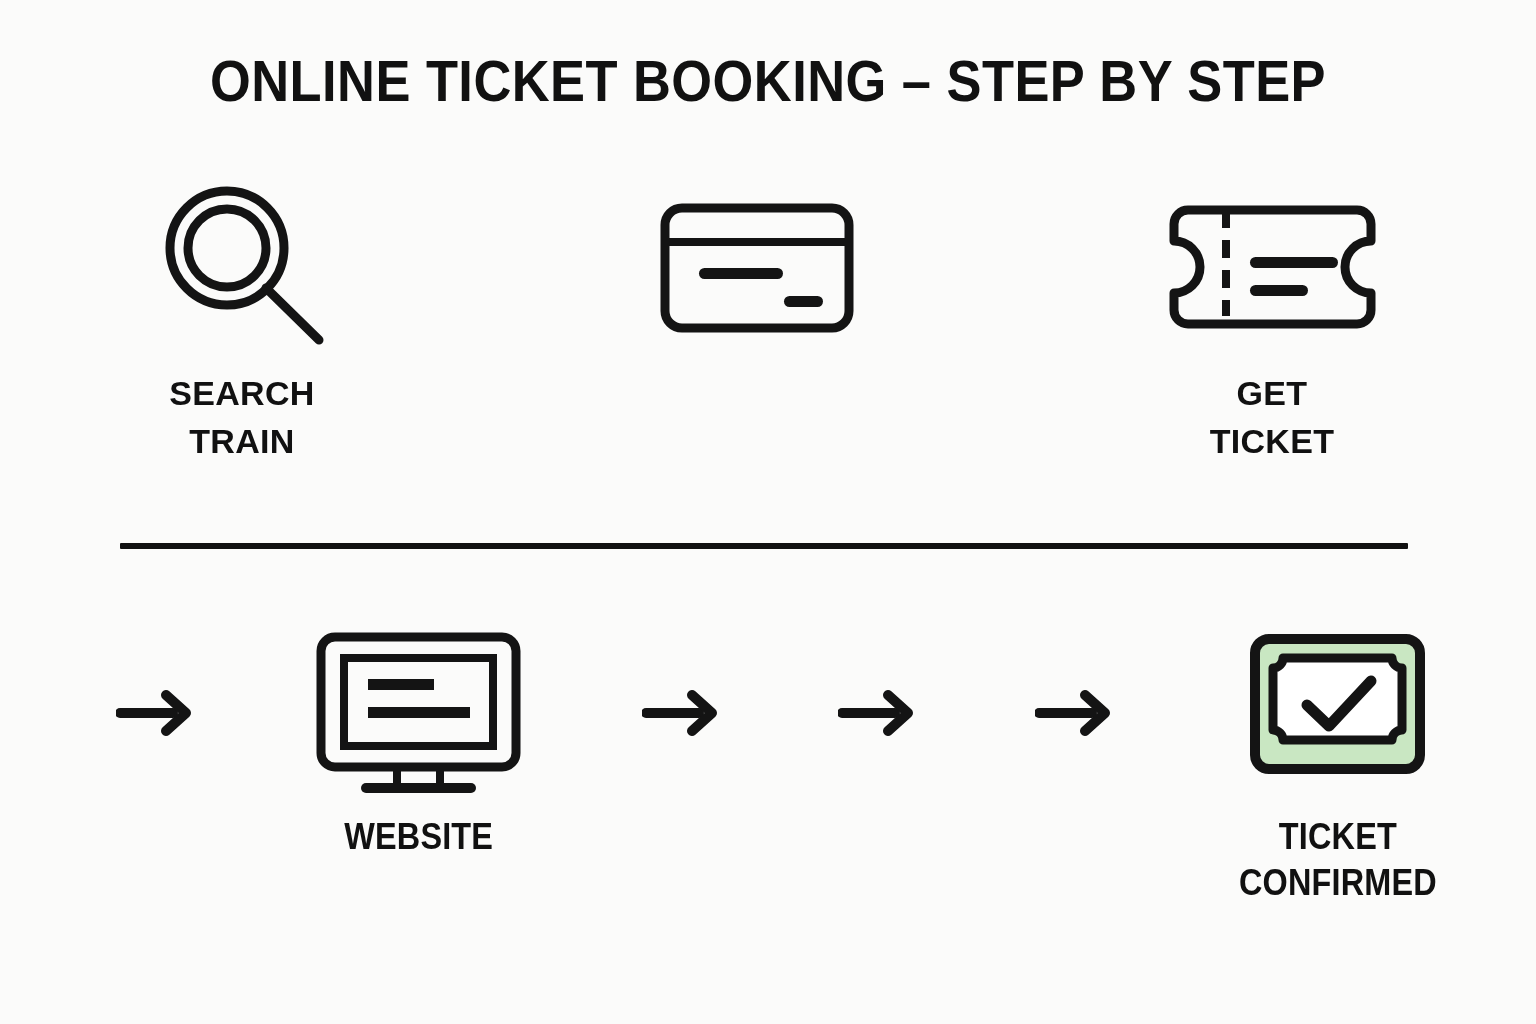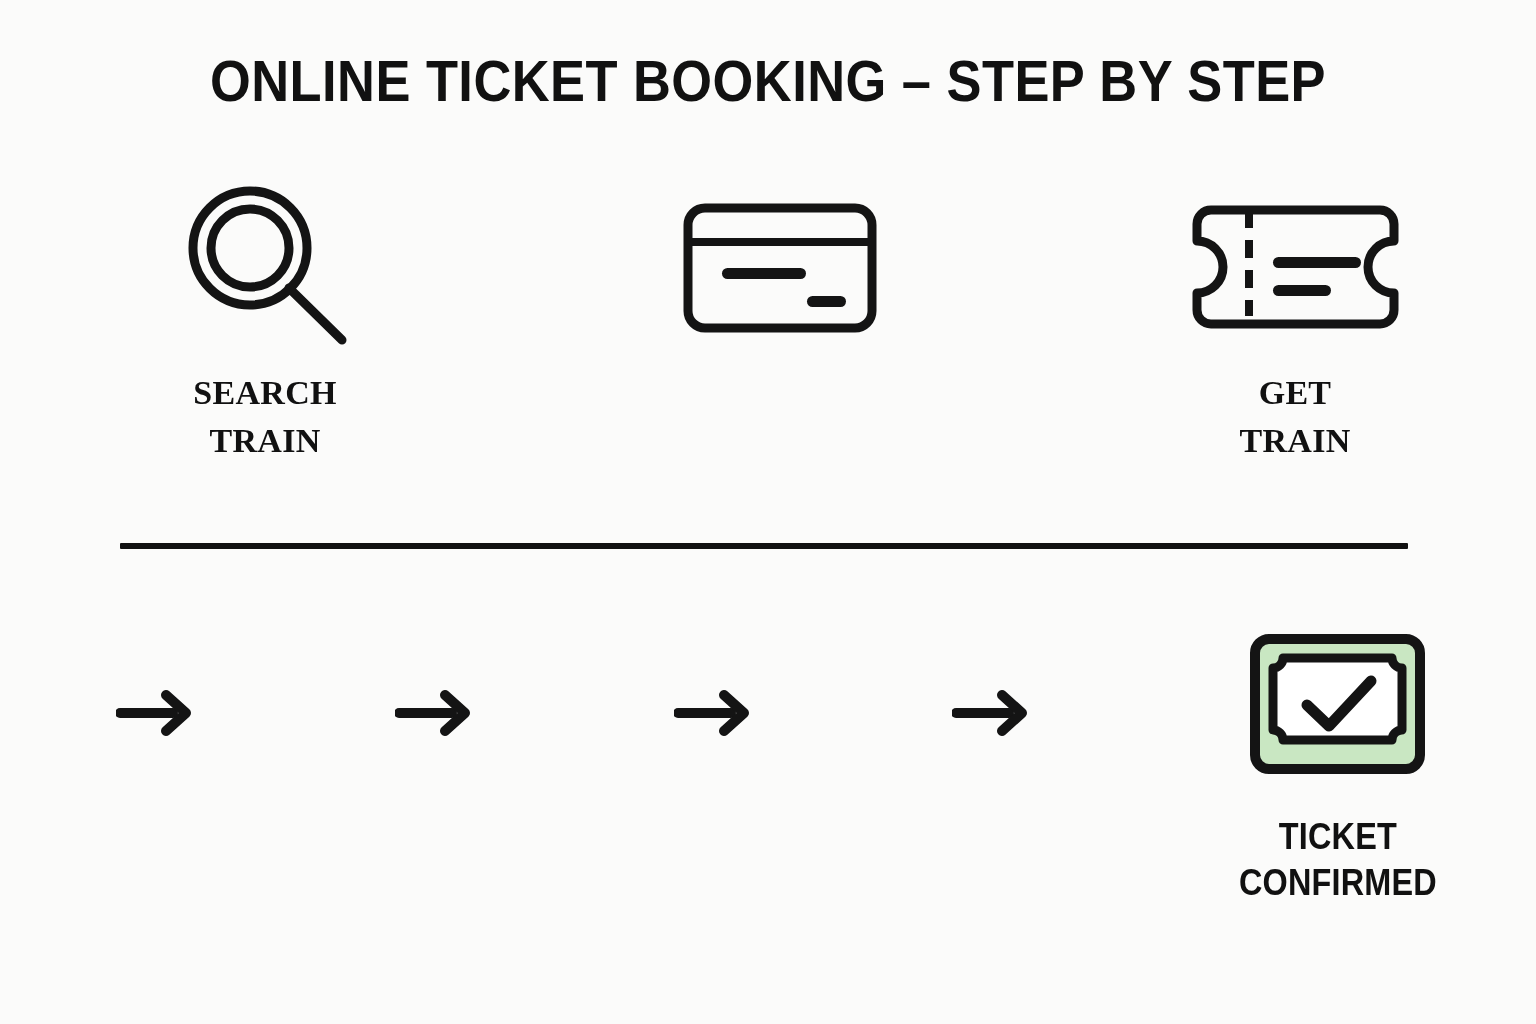--- a/index.html
+++ b/index.html
@@ -37,27 +37,26 @@
     color: #111111;
     transform: scaleX(0.92);
     transform-origin: center top;
     white-space: nowrap;
   }
 
   
   .steps-row {
     position: absolute;
     top: 180px;
-    left: 115px;
+    left: 92px;
     width: 1330px;
     height: 300px;
     display: flex;
     align-items: flex-start;
     justify-content: space-between;
-    font-family: Liberation Serif, serif;
   }
   .step {
     width: 300px;
     display: flex;
     flex-direction: column;
     align-items: center;
   }
   .step-icon {
     height: 165px;
     display: flex;
@@ -174,37 +173,50 @@
           <path d="M28 30 h169 a14 14 0 0 1 14 14 v17 a26 26 0 0 0 0 52 v17 a14 14 0 0 1 -14 14 H28 a14 14 0 0 1 -14 -14 v-17 a26 26 0 0 0 0 -52 V44 a14 14 0 0 1 14 -14 z" stroke="#141414" stroke-width="9" stroke-linejoin="round"></path>
           <line x1="66" y1="32" x2="66" y2="48" stroke="#141414" stroke-width="8"></line>
           <line x1="66" y1="60" x2="66" y2="78" stroke="#141414" stroke-width="8"></line>
           <line x1="66" y1="90" x2="66" y2="108" stroke="#141414" stroke-width="8"></line>
           <line x1="66" y1="120" x2="66" y2="136" stroke="#141414" stroke-width="8"></line>
           <rect x="90" y="77" width="88" height="11" rx="5.5" fill="#141414"></rect>
           <rect x="90" y="105" width="58" height="11" rx="5.5" fill="#141414"></rect>
         </svg>
       </div>
       <div class="step-label">GET
-TRAIN</div>
+TICKET</div>
     </div>
 
   </div>
 
   <div class="divider"></div>
 
   <div class="flow-row">
 
 
     <div class="flow-arrow">
       <svg width="80" height="48" viewBox="0 0 80 48" fill="none">
         <line x1="4" y1="24" x2="57" y2="24" stroke="#141414" stroke-width="10" stroke-linecap="round"></line>
         <polyline points="50,6 70,24 50,42" stroke="#141414" stroke-width="10" fill="none" stroke-linecap="round" stroke-linejoin="round"></polyline>
       </svg>
     </div>
 
+    <div class="flow-node wide">
+      <div class="flow-icon">
+        <svg width="215" height="175" viewBox="0 0 215 175" fill="none">
+          <rect x="10" y="12" width="195" height="130" rx="14" stroke="#141414" stroke-width="9"></rect>
+          <rect x="33" y="33" width="149" height="88" stroke="#141414" stroke-width="8"></rect>
+          <rect x="57" y="54" width="66" height="11" fill="#141414"></rect>
+          <rect x="57" y="82" width="102" height="11" fill="#141414"></rect>
+          <rect x="86" y="142" width="43" height="22" fill="none" stroke="#141414" stroke-width="8"></rect>
+          <rect x="50" y="158" width="115" height="10" rx="5" fill="#141414"></rect>
+        </svg>
+      </div>
+      <div class="flow-label">WEBSITE</div>
+    </div>
 
     <div class="flow-arrow">
       <svg width="80" height="48" viewBox="0 0 80 48" fill="none">
         <line x1="4" y1="24" x2="57" y2="24" stroke="#141414" stroke-width="10" stroke-linecap="round"></line>
         <polyline points="50,6 70,24 50,42" stroke="#141414" stroke-width="10" fill="none" stroke-linecap="round" stroke-linejoin="round"></polyline>
       </svg>
     </div>
 
 
     <div class="flow-arrow">

